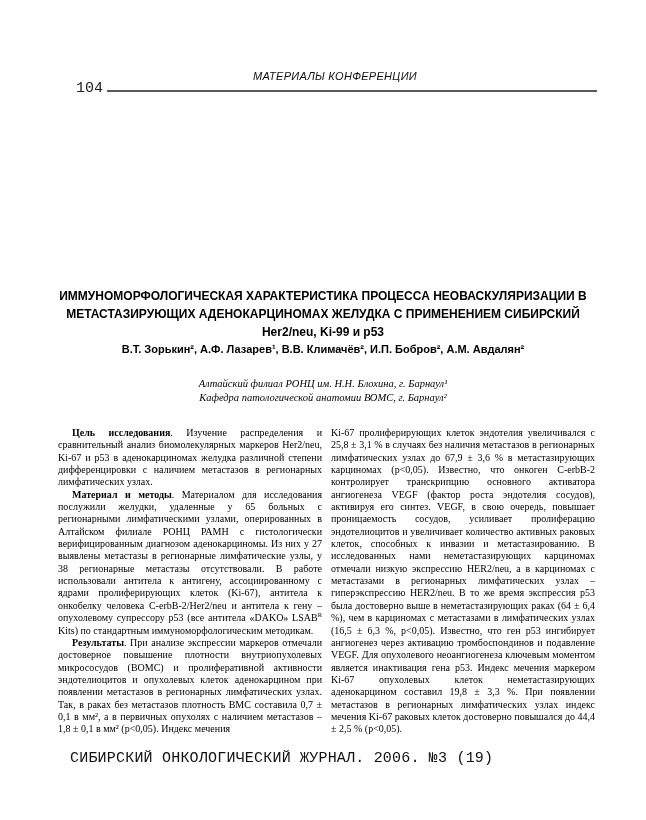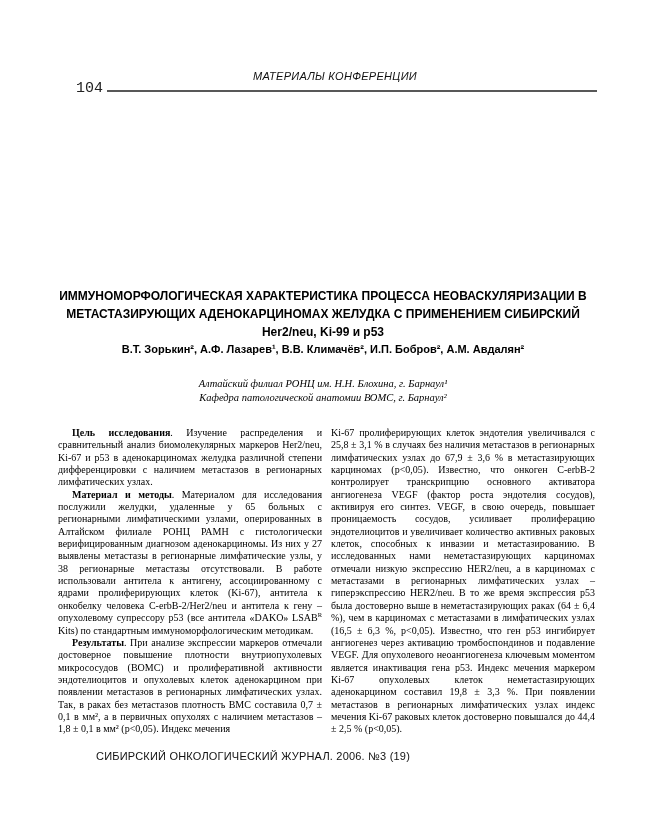--- a/index.html
+++ b/index.html
@@ -103,24 +103,24 @@
   }
   .para.cont { text-indent: 0; }
   .para b { font-weight: bold; }
   sup {
     font-size: 0.65em;
     vertical-align: super;
     line-height: 0;
   }
   .footer {
     position: absolute;
-    left: 96px;
+    left: 70px;
     top: 750px;
-    font-family: Liberation Sans, sans-serif;
-    font-size: 11px;
+    font-family: Liberation Mono, monospace;
+    font-size: 15px;
     letter-spacing: 0.2px;
     color: #111111;
   }
 </style>
 </head>
 <body>
 
 <div class="page">
   <div class="page-num">104</div>
   <div class="running-head">МАТЕРИАЛЫ КОНФЕРЕНЦИИ</div>

